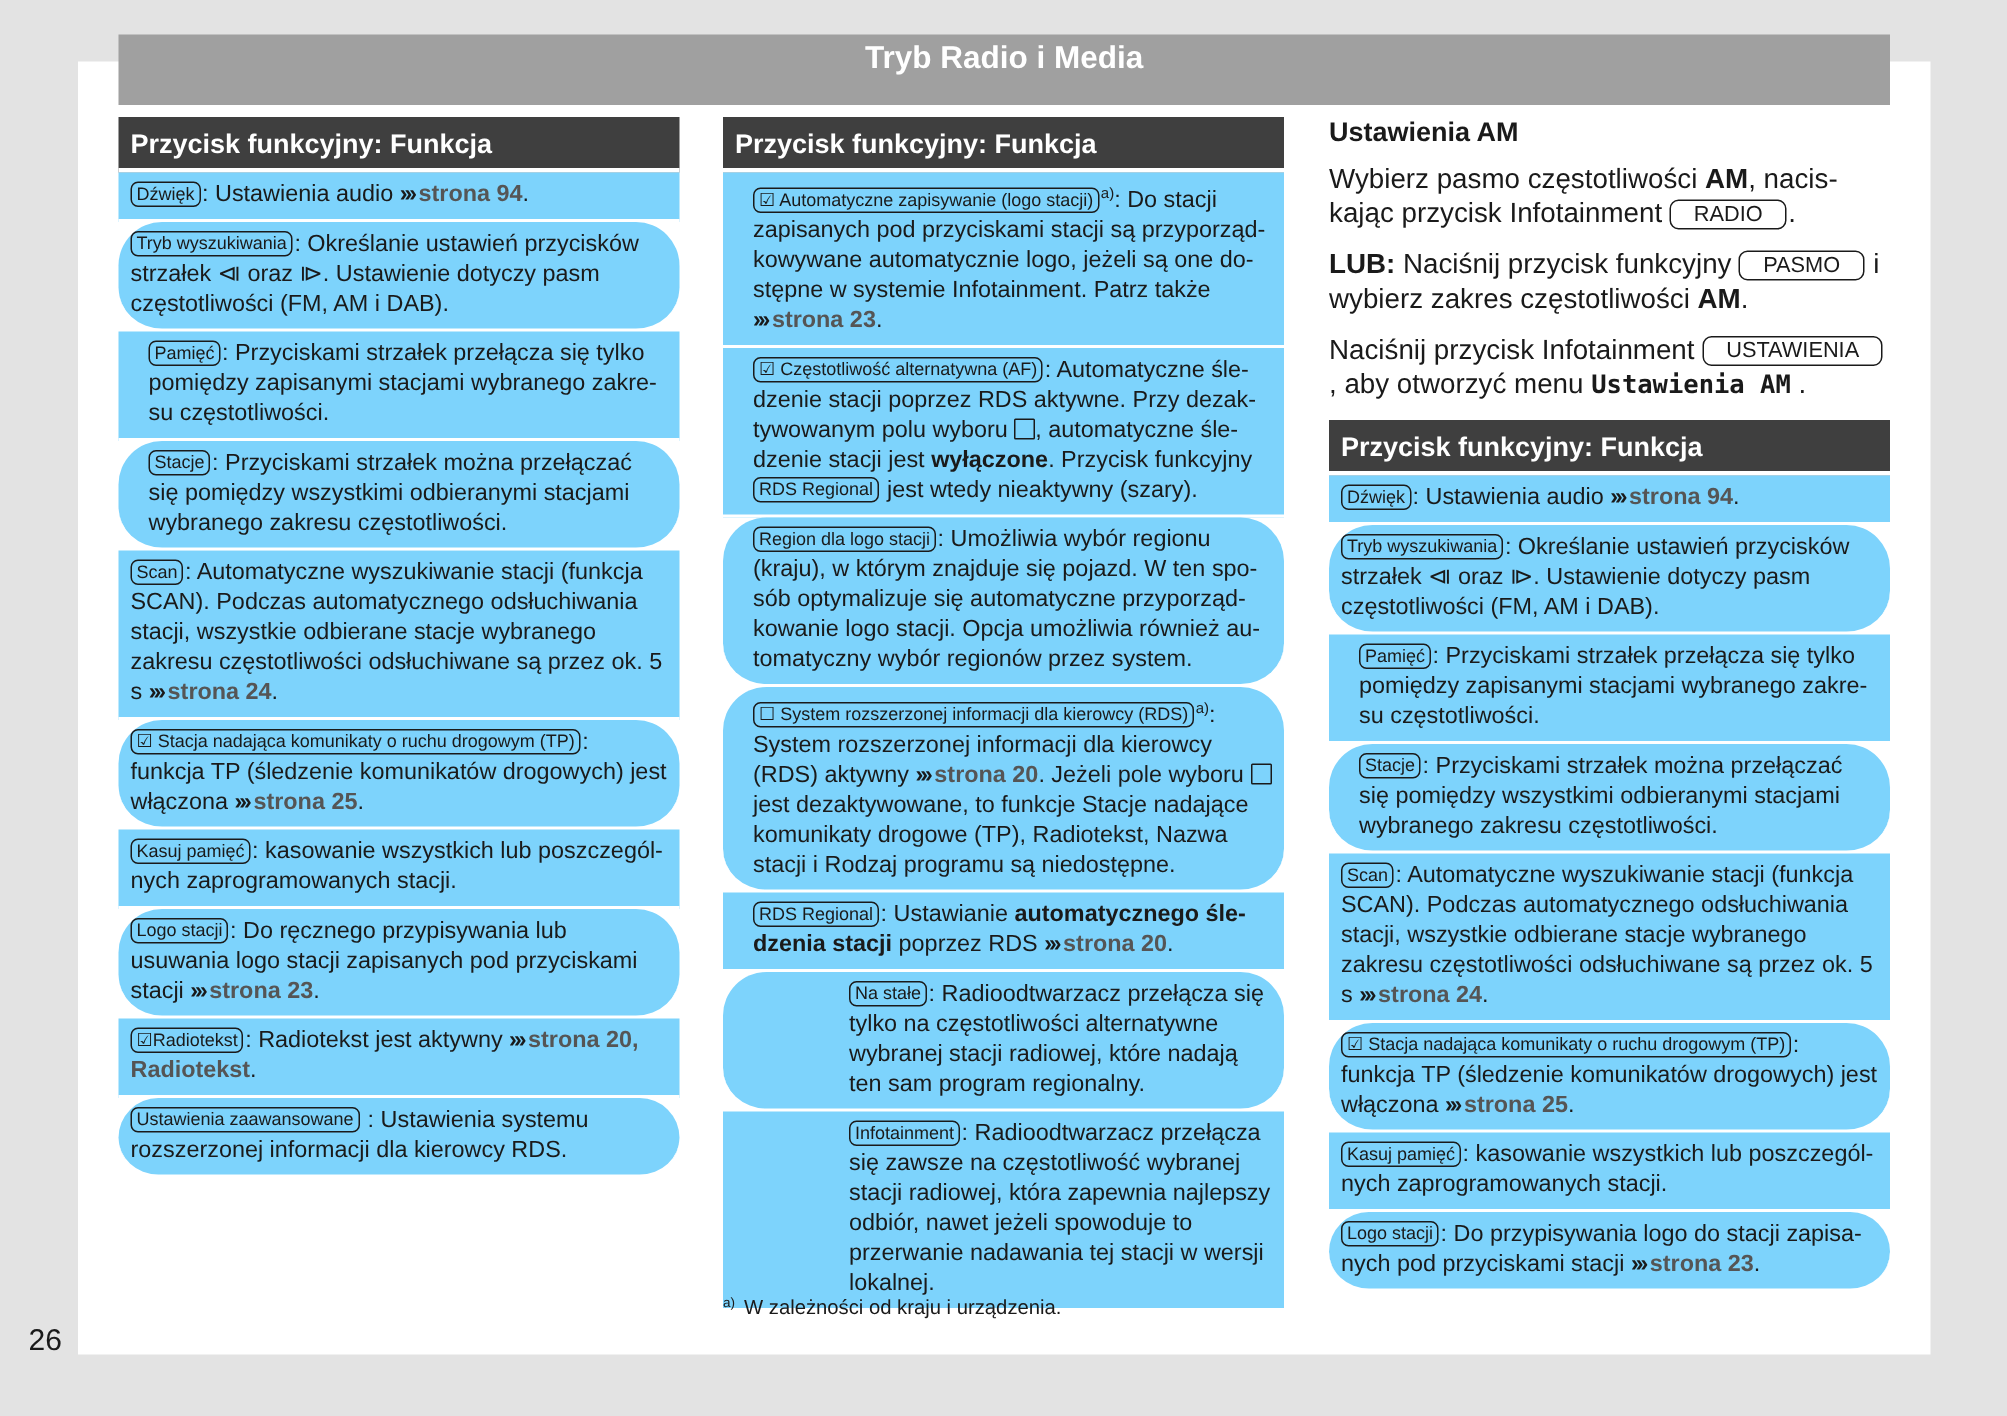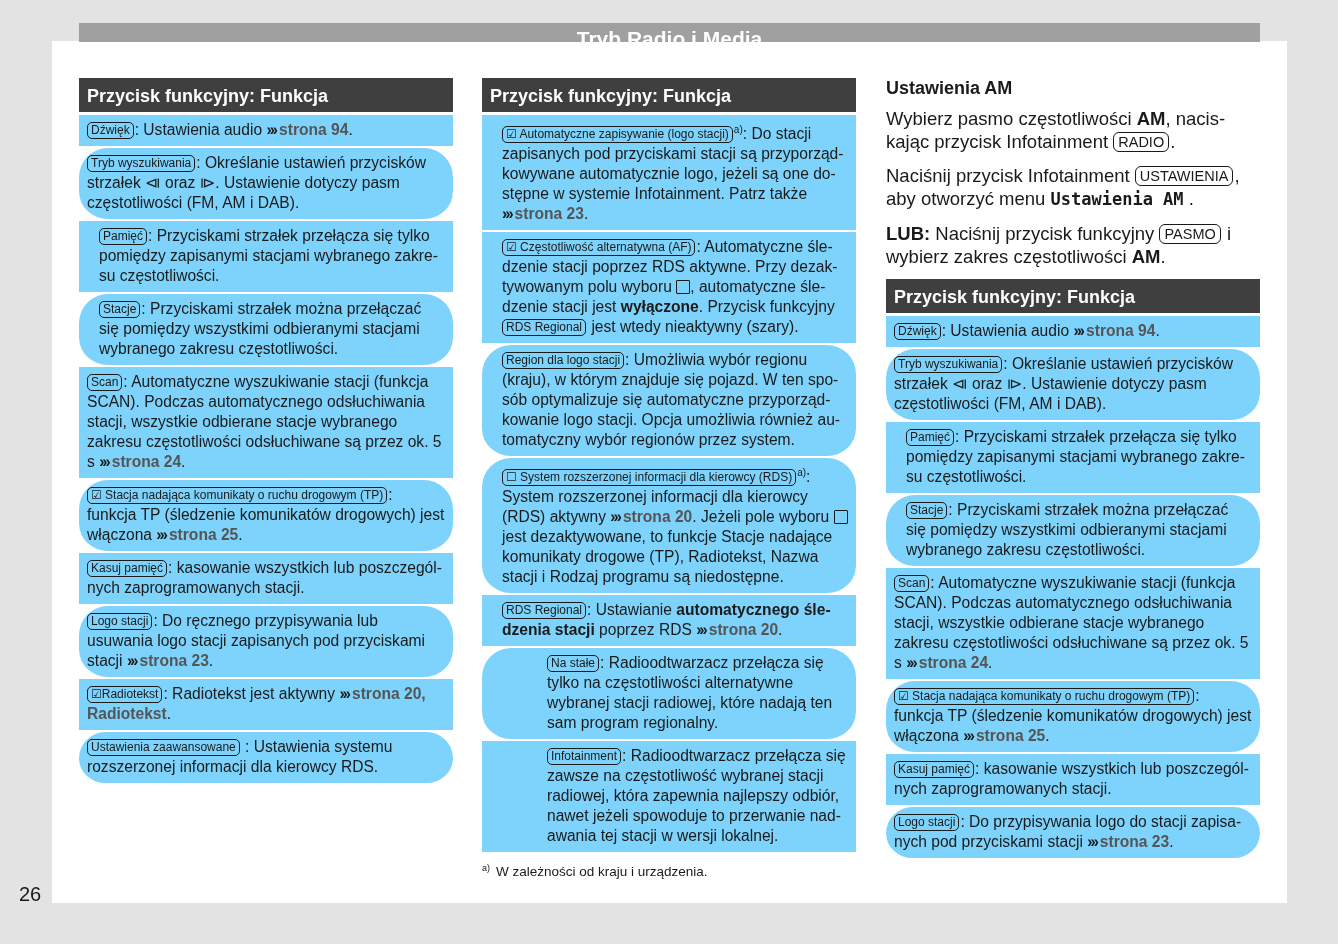--- a/index.html
+++ b/index.html
@@ -8,21 +8,21 @@
     background: #e3e3e3;
     font-family: "Liberation Sans", sans-serif;
     color: #1a1a1a;
     position: relative;
   }
   .page {
     position: absolute; left: 52px; top: 41px; width: 1235px; height: 862px;
     background: #ffffff;
   }
   .banner {
-    position: absolute; left: 79px; top: 23px; width: 1181px; height: 19px;
+    position: absolute; left: 79px; top: 23px; width: 1181px; height: 47px;
     background: #a0a0a0; color: #fff;
     font-weight: bold; font-size: 21px; text-align: center; line-height: 32px;
   }
   .page-number {
     position: absolute; left: 19px; top: 883px; font-size: 20px; color: #1a1a1a;
   }
   .col { position: absolute; width: 374px; }
   .col1 { left: 79px; top: 78px; }
   .col2 { left: 482px; top: 78px; }
   .col3 { left: 886px; top: 75px; }
@@ -32,32 +32,32 @@
     height: 37px; line-height: 37px; padding-left: 8px;
     border-bottom: 3px solid #fff;
   }
   .row {
     font-size: 15.6px; line-height: 20px; padding: 5px 8px 6px 8px;
     border-bottom: 2px solid #fff;
   }
   .row.dark { background: #7dd3fc; }
   .row.light { background: #7dd3fc; border-radius: 29px; }
   .row.indent { padding-left: 20px; position: relative; }
-  .row.indent2 { padding-left: 65px; position: relative; }
+  .row.indent2 { padding-left: 84px; position: relative; }
   .row.indent::before, .row.indent2::before {
     content: ""; position: absolute; left: 0; top: 0; bottom: 0; width: 28px;
     border-right: 1px solid rgba(255,255,255,0.0);
   }
   .row.indent2::before { width: 56px; }
   .key {
     display: inline-block; border: 1.3px solid #1a1a1a; border-radius: 5px;
     font-size: 12px; line-height: 15px; padding: 0 3px; margin-right: 1px;
     vertical-align: 1px; background: transparent;
   }
-  .key.big { font-size: 14.5px; line-height: 18px; padding: 0 4px; border-radius: 6px; }
+  .key.big { font-size: 14.5px; line-height: 18px; padding: 0 15px; border-radius: 6px; }
   .link { color: #555; font-weight: bold; }
   .arrow { font-weight: bold; letter-spacing: -2px; margin-right: 3px; color: #1a1a1a; }
   .sup { font-size: 10px; vertical-align: 6px; }
   .chk {
     display: inline-block; width: 14px; height: 14px; border: 1.2px solid #1a1a1a;
     vertical-align: -2px; border-radius: 1px;
   }
   .b { font-weight: bold; }
   .mono { font-family: "DejaVu Sans Mono", monospace; font-weight: bold; font-size: 17px; }
   .footnote { position: absolute; left: 482px; top: 863px; font-size: 13.5px; }
@@ -136,24 +136,24 @@
 <div class="footnote">
   <span class="sup">a)</span><span>W zależności od kraju i urządzenia.</span>
 </div>
 
 <div class="col col3">
   <div class="am-title">Ustawienia AM</div>
   <p class="am-p">
     <span>Wybierz pasmo częstotliwości </span><span class="b">AM</span><span>, nacis­kając przycisk Infotainment </span><span class="key big">RADIO</span><span>.</span>
   </p>
   <p class="am-p">
-    <span>Naciśnij przycisk Infotainment </span><span class="key big">USTAWIENIA</span><span>, aby otworzyć menu </span><span class="mono">Ustawienia AM</span><span> .</span>
+    <span class="b">LUB:</span><span> Naciśnij przycisk funkcyjny </span><span class="key big">PASMO</span><span> i wybierz zakres częstotliwości </span><span class="b">AM</span><span>.</span>
   </p>
   <p class="am-p">
-    <span class="b">LUB:</span><span> Naciśnij przycisk funkcyjny </span><span class="key big">PASMO</span><span> i wybierz zakres częstotliwości </span><span class="b">AM</span><span>.</span>
+    <span>Naciśnij przycisk Infotainment </span><span class="key big">USTAWIENIA</span><span>, aby otworzyć menu </span><span class="mono">Ustawienia AM</span><span> .</span>
   </p>
 
   <div class="tbl-head">Przycisk funkcyjny: Funkcja</div>
   <div class="row dark">
     <span class="key">Dźwięk</span><span>: Ustawienia audio </span><span class="arrow">›››</span><span class="link">strona 94</span><span>.</span>
   </div>
   <div class="row light">
     <span class="key">Tryb wyszukiwania</span><span>: Określanie ustawień przycisków strzałek ⧏ oraz ⧐. Ustawienie dotyczy pasm częstotli­wości (FM, AM i DAB).</span>
   </div>
   <div class="row dark indent">

